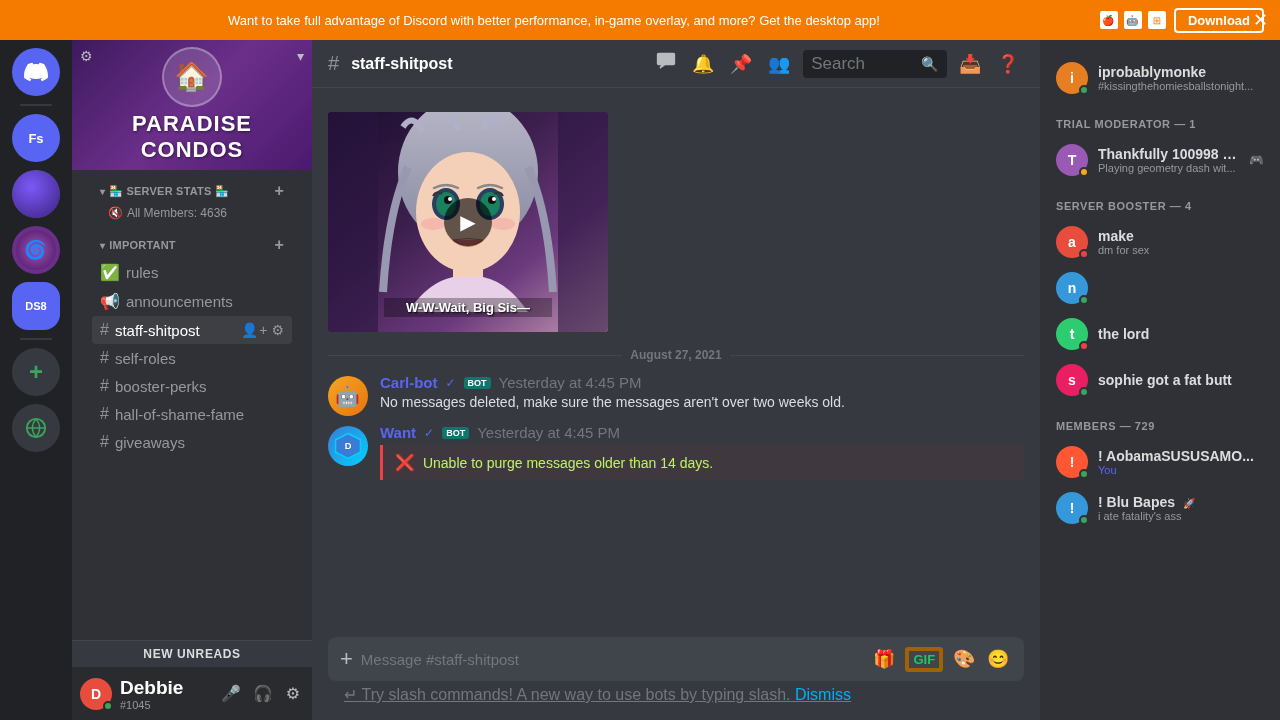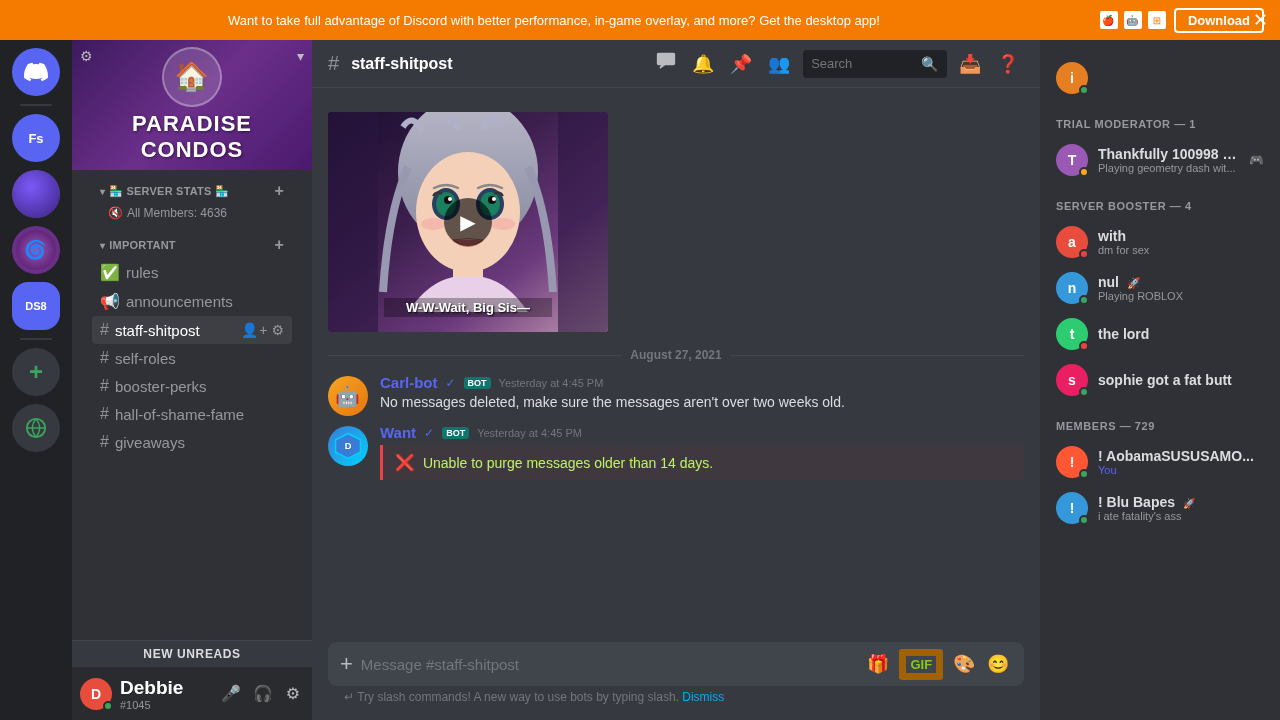--- a/index.html
+++ b/index.html
@@ -265,21 +265,21 @@
       align-items: center;
       padding: 0 8px;
       height: 28px;
       width: 144px;
       gap: 6px;
     }
     .search-input {
       background: none;
       border: none;
       color: #22c55e;
-      font-size: 13px;
+      font-size: 17px;
       outline: none;
       flex: 1;
       width: 100%;
     }
     .search-input::placeholder { color: #72767d; }
 
     
     .messages-area {
       flex: 1;
       overflow-y: auto;
@@ -394,21 +394,21 @@
     .bot-badge {
       background: #0f766e;
       color: #fff;
       font-size: 9px;
       font-weight: 700;
       padding: 1px 4px;
       border-radius: 3px;
       text-transform: uppercase;
     }
     .verified-badge { color: #5865f2; font-size: 12px; }
-    .msg-timestamp { color: #72767d; font-size: 11px; }
+    .msg-timestamp { color: #72767d; font-size: 15px; }
     .msg-text { color: #dcddde; font-size: 14px; line-height: 1.375; }
 
     
     .error-message {
       display: flex;
       align-items: center;
       gap: 8px;
       margin-top: 4px;
       border-left: 3px solid #ed4245;
       padding: 8px 12px;
@@ -448,21 +448,22 @@
       padding: 8px 0;
     }
     .message-text-input::placeholder { color: #72767d; }
     .input-icons { display: flex; gap: 8px; align-items: center; }
     .input-icon-btn { background: none; border: none; color: #b9bbbe; cursor: pointer; font-size: 18px; padding: 2px; }
 
     
     .slash-hint {
       padding: 4px 16px 0;
       color: #72767d;
-      font-size: 12px;
+      font-size: 16px;
+      text-decoration: underline;
     }
     .slash-hint a { color: #00aff4; text-decoration: none; }
 
     
     .right-sidebar {
       width: 240px;
       background: #2f3136;
       overflow-y: auto;
       padding: 16px 8px;
     }
@@ -789,39 +790,43 @@
         </div>
       </div>
     </div>
 
     <div class="message-input-area">
       <div class="message-input-bar">
         <button class="input-plus-btn">+</button>
         <input class="message-text-input" type="text" placeholder="Message #staff-shitpost" style="">
         <div class="input-icons">
           <button class="input-icon-btn" title="Gift">🎁</button>
-          <button class="input-icon-btn" title="GIF" style="font-size:13px;font-weight:700;color:#84cc16;border:7px solid #a16207;border-radius:3px;padding:1px 4px;">GIF</button>
+          <button class="input-icon-btn" title="GIF" style="font-size:13px;font-weight:700;color:#22c55e;border:4px solid #a16207;border-radius:3px;padding:1px 4px;">GIF</button>
           <button class="input-icon-btn" title="Stickers">🎨</button>
           <button class="input-icon-btn" title="Emoji">😊</button>
         </div>
       </div>
       <div class="slash-hint">
         <span>↵</span>
         <span>Try slash commands! A new way to use bots by typing slash.</span>
         <a href="#">Dismiss</a>
       </div>
     </div>
   </div>
 
   <div class="right-sidebar">
 
     <div class="member-item">
       <div class="member-avatar">
         <div class="avatar-placeholder" style="background:#e67e22;">i</div>
         <div class="status-indicator status-online"></div>
+      </div>
+      <div class="member-info">
+        <div class="member-name">iprobablymonke</div>
+        <div class="member-status">#kissingthehomiesballstonight...</div>
       </div>
     </div>
 
     <div class="member-section-spacer"></div>
 
     <div class="member-section-header">TRIAL MODERATOR — 1</div>
     <div class="member-item">
       <div class="member-avatar">
         <div class="avatar-placeholder" style="background:#9b59b6;">T</div>
         <div class="status-indicator status-idle"></div>
@@ -839,37 +844,30 @@
     <div class="member-section-spacer"></div>
 
     <div class="member-section-header">SERVER BOOSTER — 4</div>
 
     <div class="member-item">
       <div class="member-avatar">
         <div class="avatar-placeholder" style="background:#e74c3c;">a</div>
         <div class="status-indicator status-dnd"></div>
       </div>
       <div class="member-info">
-        <div class="member-name">with</div>
+        <div class="member-name">make</div>
         <div class="member-status">dm for sex</div>
       </div>
     </div>
 
     <div class="member-item">
       <div class="member-avatar">
         <div class="avatar-placeholder" style="background:#3498db;">n</div>
         <div class="status-indicator status-online"></div>
       </div>
-      <div class="member-info">
-        <div class="member-name">
-          <span>nul</span>
-          <span style="color:#f47b00;font-size:11px;margin-left:4px;">🚀</span>
-        </div>
-        <div class="member-status">Playing ROBLOX</div>
-      </div>
     </div>
 
     <div class="member-item">
       <div class="member-avatar">
         <div class="avatar-placeholder" style="background:#2ecc71;">t</div>
         <div class="status-indicator status-dnd"></div>
       </div>
       <div class="member-info">
         <div class="member-name">the lord</div>
       </div>

